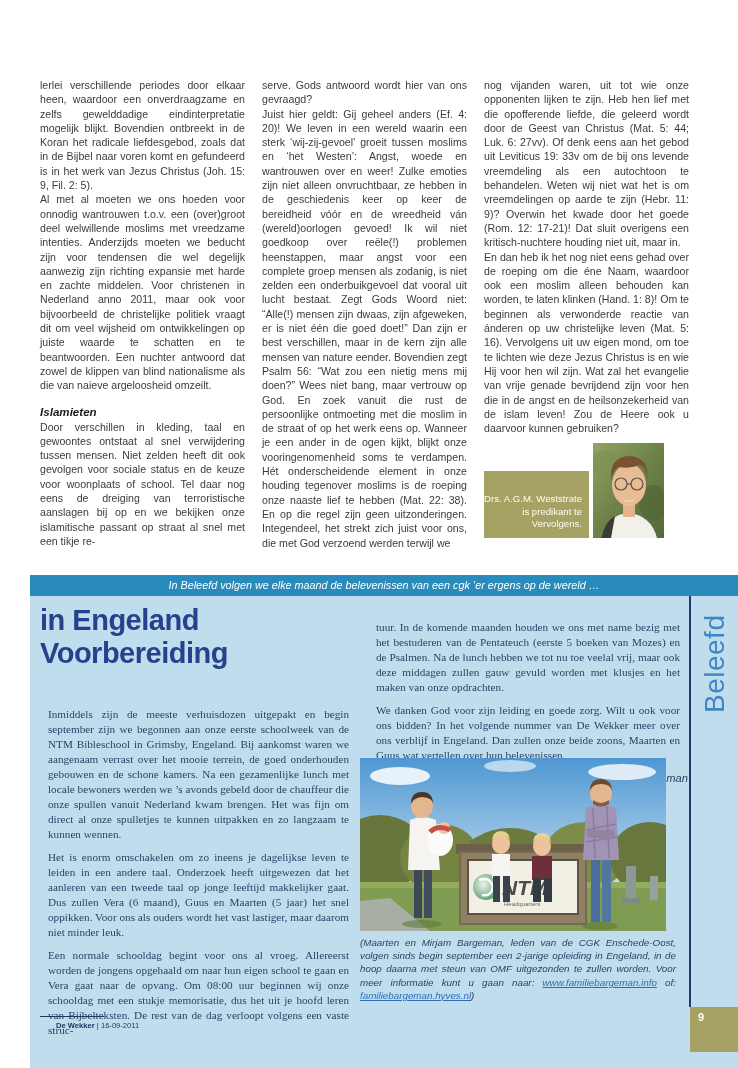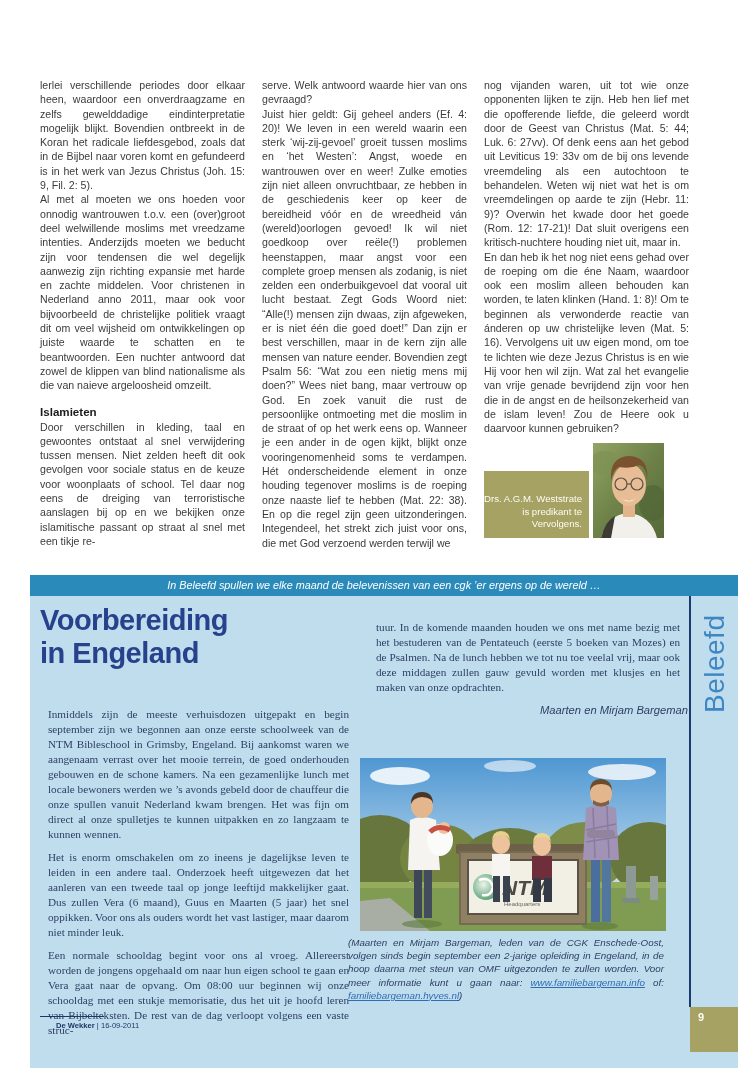--- a/index.html
+++ b/index.html
@@ -3,21 +3,21 @@
 <meta charset="utf-8">
 <style>
   html,body{margin:0;padding:0;background:#e8e8e8;}
   #page{position:relative;width:738px;height:1068px;background:#ffffff;overflow:hidden;
         font-family:"Liberation Sans",sans-serif;}
 
   
   .tcol{position:absolute;top:78px;width:205px;color:#3b3b3b;
         font-size:10.6px;line-height:14.3px;text-align:justify;}
   .tcol p{margin:0;}
-  .tcol h3{margin:12px 0 2px 0;font-size:11.6px;line-height:13px;color:#1b1b1b;font-weight:bold;text-align:left;}
+  .tcol h3{margin:12px 0 2px 0;font-size:11.6px;line-height:13px;color:#1b1b1b;font-weight:bold;text-align:left;font-style:italic;}
   #tcol1{left:40px;}
   #tcol2{left:262px;}
   #tcol3{left:484px;}
 
   
   #author-box{position:absolute;left:484px;top:471px;width:105px;height:67px;background:#a6a264;}
   #author-box .atext{position:absolute;right:7px;bottom:7px;text-align:right;color:#fdfcf2;
         font-size:9.6px;line-height:12.6px;}
   #author-photo{position:absolute;left:593px;top:443px;width:71px;height:95px;display:block;}
 
@@ -28,21 +28,21 @@
   
   #section{position:absolute;left:30px;top:596px;width:708px;height:472px;background:#c0ddee;}
   #b-title{position:absolute;left:40px;top:604px;color:#27428c;font-weight:bold;
         font-size:29px;line-height:33px;letter-spacing:-0.5px;}
   .bcol{position:absolute;color:#2d3e63;font-size:11.2px;line-height:15px;text-align:justify;}
   .bcol p{margin:8px;font-family:Liberation Serif, serif;}
   #bcol1{left:40px;top:699px;width:317px;}
   #bcol2{left:368px;top:612px;width:320px;}
   #b-signature{margin-top:3px;text-align:right;font-style:italic;}
   #family-photo{position:absolute;left:360px;top:758px;width:306px;height:173px;display:block;}
-  #photo-caption{position:absolute;left:348px;top:936px;width:316px;color:#2d3e63;
+  #photo-caption{position:absolute;left:360px;top:936px;width:316px;color:#2d3e63;
         font-style:italic;font-size:9.8px;line-height:13.2px;text-align:justify;}
   #photo-caption a{color:#2e6db4;text-decoration:underline;cursor:pointer;}
 
   
   #v-rule{position:absolute;left:689px;top:596px;width:1.5px;height:411px;background:#1d3a6e;}
   #v-label{position:absolute;left:694px;top:599px;width:42px;height:130px;
         display:flex;align-items:center;justify-content:center;
         writing-mode:vertical-rl;transform:rotate(180deg);
         color:#3f86c4;font-size:28px;letter-spacing:0.5px;}
 
@@ -59,21 +59,21 @@
 <div id="page">
 
   <div class="tcol" id="tcol1">
     <p>lerlei verschillende periodes door elkaar heen, waardoor een onverdraagzame en zelfs gewelddadige eindinterpretatie mogelijk blijkt. Bovendien ontbreekt in de Koran het radicale liefdesgebod, zoals dat in de Bijbel naar voren komt en gefundeerd is in het werk van Jezus Christus (Joh. 15: 9, Fil. 2: 5).</p>
     <p>Al met al moeten we ons hoeden voor onnodig wantrouwen t.o.v. een (over)groot deel welwillende moslims met vreedzame intenties. Anderzijds moeten we beducht zijn voor tendensen die wel degelijk aanwezig zijn richting expansie met harde en zachte middelen. Voor christenen in Nederland anno 2011, maar ook voor bijvoorbeeld de christelijke politiek vraagt dit om veel wijsheid om ontwikkelingen op juiste waarde te schatten en te beantwoorden. Een nuchter antwoord dat zowel de klippen van blind nationalisme als die van naieve argeloosheid omzeilt.</p>
     <h3>Islamieten</h3>
     <p>Door verschillen in kleding, taal en gewoontes ontstaat al snel verwijdering tussen mensen. Niet zelden heeft dit ook gevolgen voor sociale status en de keuze voor woonplaats of school. Tel daar nog eens de dreiging van terroristische aanslagen bij op en we bekijken onze islamitische passant op straat al snel met een tikje re-</p>
   </div>
 
   <div class="tcol" id="tcol2">
-    <p>serve. Welk antwoord waarde hier van ons gevraagd?</p>
+    <p>serve. Gods antwoord wordt hier van ons gevraagd?</p>
     <p>Juist hier geldt: Gij geheel anders (Ef. 4: 20)! We leven in een wereld waarin een sterk ‘wij-zij-gevoel’ groeit tussen moslims en ‘het Westen’: Angst, woede en wantrouwen over en weer! Zulke emoties zijn niet alleen onvruchtbaar, ze hebben in de geschiedenis keer op keer de bereidheid vóór en de wreedheid ván (wereld)oorlogen gevoed! Ik wil niet goedkoop over reële(!) problemen heenstappen, maar angst voor een complete groep mensen als zodanig, is niet zelden een onderbuikgevoel dat vooral uit lucht bestaat. Zegt Gods Woord niet: “Alle(!) mensen zijn dwaas, zijn afgeweken, er is niet één die goed doet!” Dan zijn er best verschillen, maar in de kern zijn alle mensen van nature eender. Bovendien zegt Psalm 56: “Wat zou een nietig mens mij doen?” Wees niet bang, maar vertrouw op God. En zoek vanuit die rust de persoonlijke ontmoeting met die moslim in de straat of op het werk eens op. Wanneer je een ander in de ogen kijkt, blijkt onze vooringenomenheid soms te verdampen. Hét onderscheidende element in onze houding tegenover moslims is de roeping onze naaste lief te hebben (Mat. 22: 38). En op die regel zijn geen uitzonderingen. Integendeel, het strekt zich juist voor ons, die met God verzoend werden terwijl we</p>
   </div>
 
   <div class="tcol" id="tcol3">
     <p>nog vijanden waren, uit tot wie onze opponenten lijken te zijn. Heb hen lief met die opofferende liefde, die geleerd wordt door de Geest van Christus (Mat. 5: 44; Luk. 6: 27vv). Of denk eens aan het gebod uit Leviticus 19: 33v om de bij ons levende vreemdeling als een autochtoon te behandelen. Weten wij niet wat het is om vreemdelingen op aarde te zijn (Hebr. 11: 9)? Overwin het kwade door het goede (Rom. 12: 17-21)! Dat sluit overigens een kritisch-nuchtere houding niet uit, maar in.</p>
     <p>En dan heb ik het nog niet eens gehad over de roeping om die éne Naam, waardoor ook een moslim alleen behouden kan worden, te laten klinken (Hand. 1: 8)! Om te beginnen als verwonderde reactie van ánderen op uw christelijke leven (Mat. 5: 16). Vervolgens uit uw eigen mond, om toe te lichten wie deze Jezus Christus is en wie Hij voor hen wil zijn. Wat zal het evangelie van vrije genade bevrijdend zijn voor hen die in de angst en de heilsonzekerheid van de islam leven! Zou de Heere ook u daarvoor kunnen gebruiken?</p>
   </div>
 
   <div id="author-box">
     <div class="atext">
@@ -98,38 +98,39 @@
     <rect x="30" y="58" width="12" height="16" fill="#e3b48c"></rect>
     <ellipse cx="36" cy="42" rx="17" ry="21" fill="#e8bd96"></ellipse>
     <path d="M18 38 Q16 14 36 13 Q57 14 54 38 Q54 24 46 22 Q38 26 26 24 Q20 27 18 38 Z" fill="#7b5230"></path>
     <circle cx="28" cy="41" r="6" fill="none" stroke="#5a5248" stroke-width="1.2"></circle>
     <circle cx="44" cy="41" r="6" fill="none" stroke="#5a5248" stroke-width="1.2"></circle>
     <line x1="34" y1="41" x2="38" y2="41" stroke="#5a5248" stroke-width="1.2"></line>
     <path d="M28 55 Q36 62 44 55 Q40 58 36 58 Q32 58 28 55 Z" fill="#fdfdfd"></path>
   </svg>
 
   <div id="banner">
-    <span>In Beleefd spullen we elke maand de belevenissen van een cgk ’er ergens op de wereld …</span>
+    <span>In Beleefd volgen we elke maand de belevenissen van een cgk ’er ergens op de wereld …</span>
   </div>
 
   <div id="section"></div>
 
   <div id="b-title">
+    <div>in Engeland</div>
     <div>Voorbereiding</div>
-    <div>in Engeland</div>
   </div>
 
   <div class="bcol" id="bcol1">
     <p>Inmiddels zijn de meeste verhuisdozen uitgepakt en begin september zijn we begonnen aan onze eerste schoolweek van de NTM Bibleschool in Grimsby, Engeland. Bij aankomst waren we aangenaam verrast over het mooie terrein, de goed onderhouden gebouwen en de schone kamers. Na een gezamenlijke lunch met locale bewoners werden we ’s avonds gebeld door de chauffeur die onze spullen vanuit Nederland kwam brengen. Het was fijn om direct al onze spulletjes te kunnen uitpakken en zo langzaam te kunnen wennen.</p>
     <p>Het is enorm omschakelen om zo ineens je dagelijkse leven te leiden in een andere taal. Onderzoek heeft uitgewezen dat het aanleren van een tweede taal op jonge leeftijd makkelijker gaat. Dus zullen Vera (6 maand), Guus en Maarten (5 jaar) het snel oppikken. Voor ons als ouders wordt het vast lastiger, maar daarom niet minder leuk.</p>
     <p>Een normale schooldag begint voor ons al vroeg. Allereerst worden de jongens opgehaald om naar hun eigen school te gaan en Vera gaat naar de opvang. Om 08:00 uur beginnen wij onze schooldag met een stukje memorisatie, dus het uit je hoofd leren van Bijbelteksten. De rest van de dag verloopt volgens een vaste struc-</p>
   </div>
 
   <div class="bcol" id="bcol2">
     <p>tuur. In de komende maanden houden we ons met name bezig met het bestuderen van de Pentateuch (eerste 5 boeken van Mozes) en de Psalmen. Na de lunch hebben we tot nu toe veelal vrij, maar ook deze middagen zullen gauw gevuld worden met klusjes en het maken van onze opdrachten.</p>
+    <p>We danken God voor zijn leiding en goede zorg. Wilt u ook voor ons bidden? In het volgende nummer van De Wekker meer over ons verblijf in Engeland. Dan zullen onze beide zoons, Maarten en Guus wat vertellen over hun belevenissen.</p>
     <div id="b-signature">Maarten en Mirjam Bargeman</div>
   </div>
 
   <svg id="family-photo" viewBox="0 0 306 173" xmlns="http://www.w3.org/2000/svg">
     <defs>
       <linearGradient id="sky" x1="0" y1="0" x2="0" y2="1">
         <stop offset="0" stop-color="#4f97d2"></stop>
           <stop offset="1" stop-color="#bcd9ee"></stop>
       </linearGradient>
       <radialGradient id="swirl" cx="0.4" cy="0.4" r="0.8">

